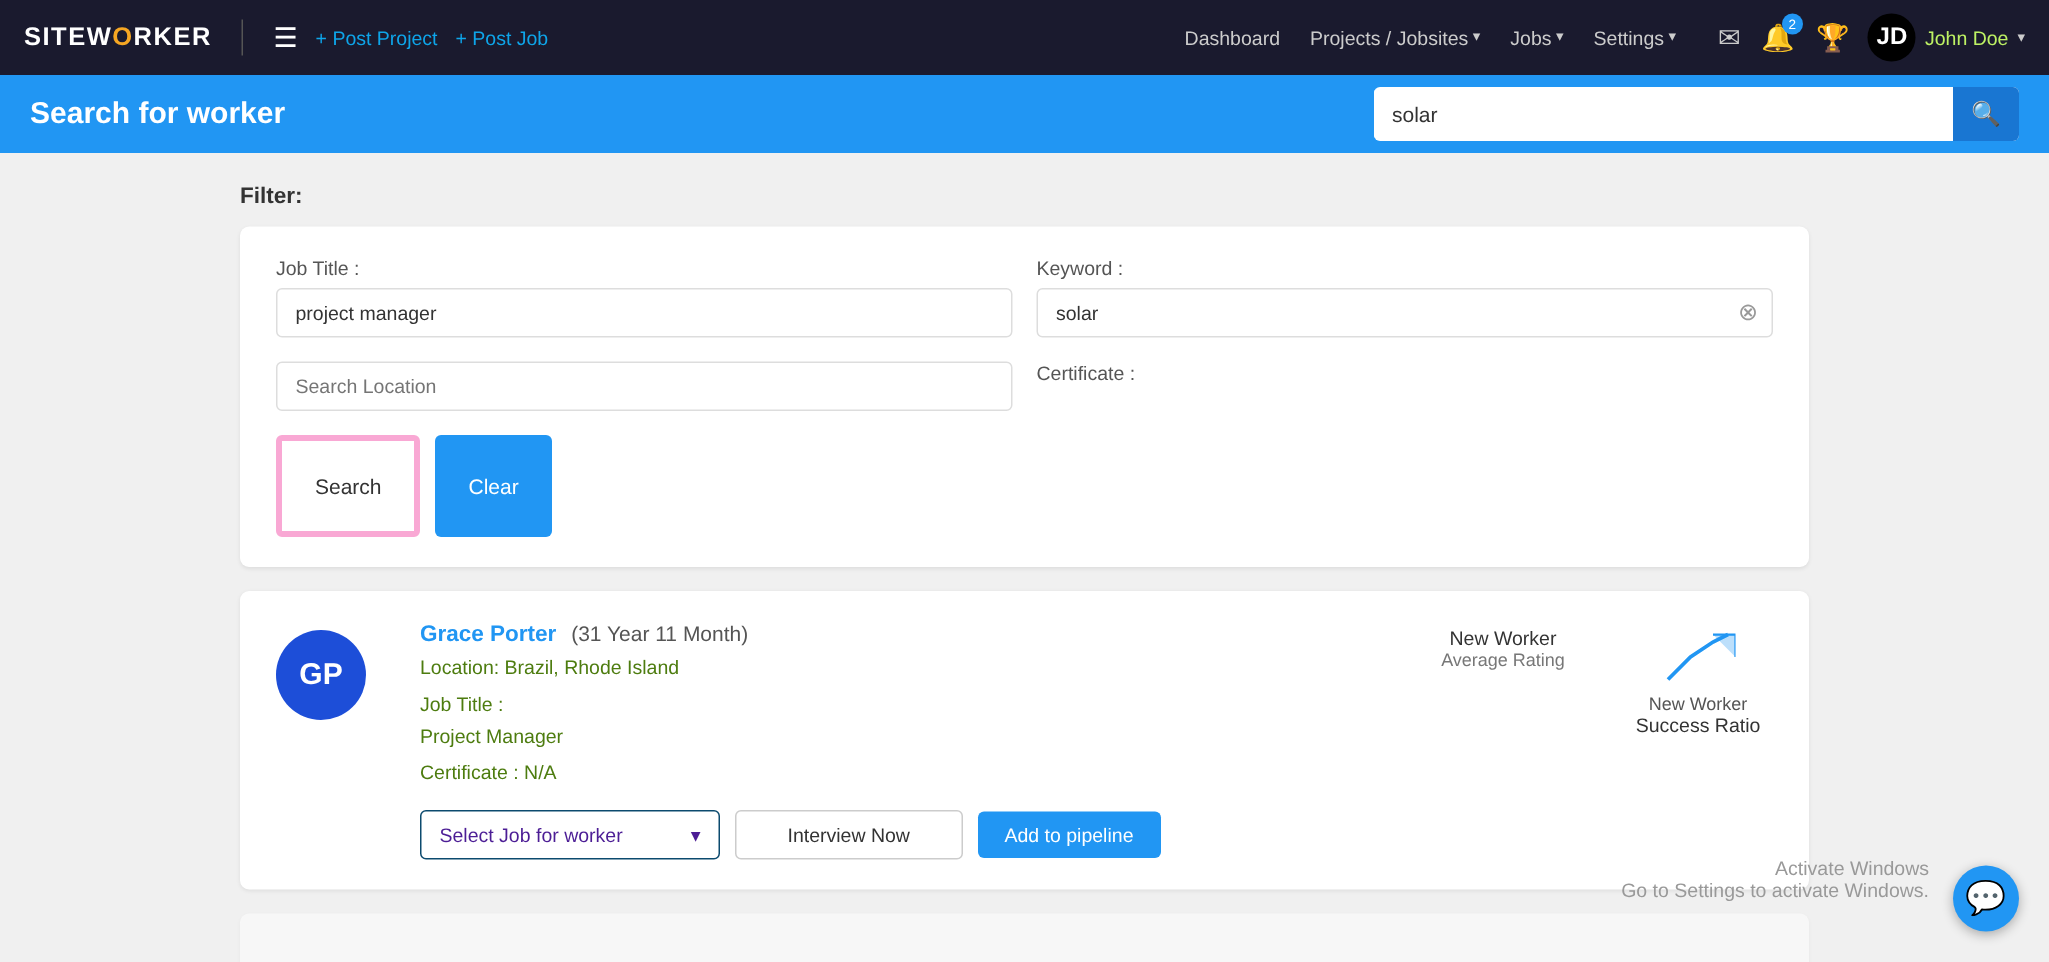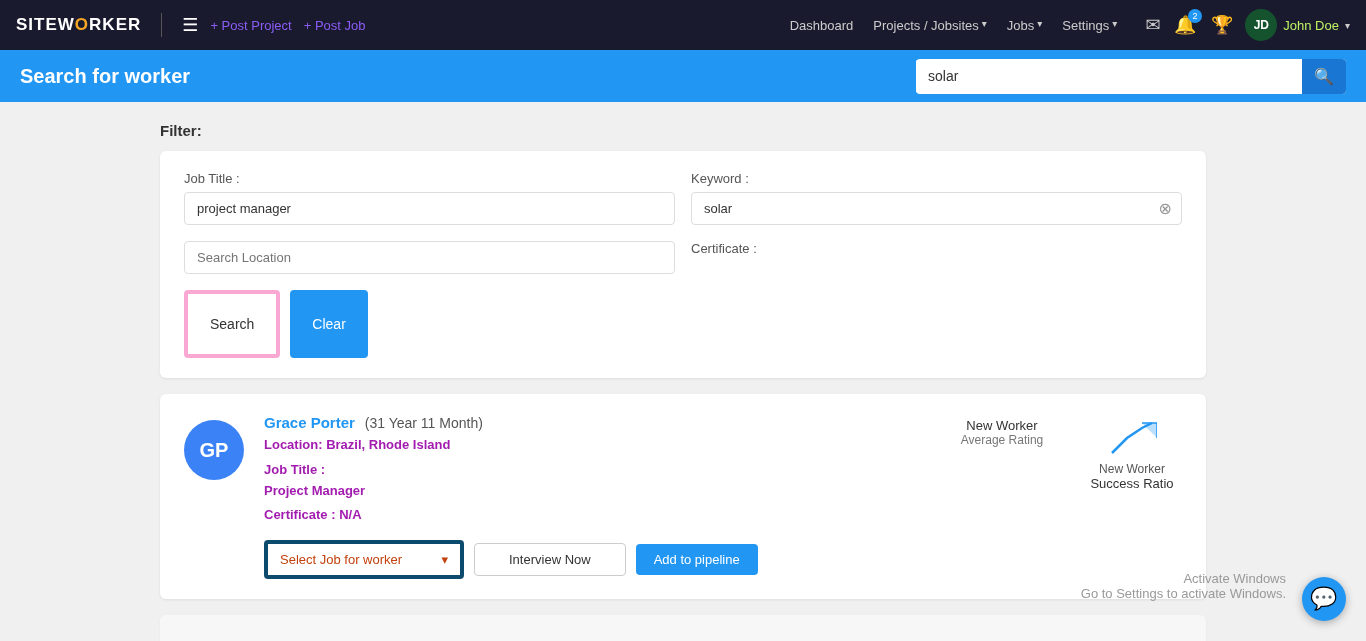--- a/index.html
+++ b/index.html
@@ -26,21 +26,21 @@
     .logo-text { color: white; font-size: 17px; font-weight: 800; }
     .logo-o { color: #f5a623; }
     .navbar-divider {
       width: 1px; height: 24px;
       background: #555; margin: 0 8px;
     }
     .navbar-menu-icon {
       color: white; font-size: 18px; cursor: pointer;
     }
     .navbar-action {
-      color: #8b5cf6; font-size: 13px; cursor: pointer;
+      color: #0ea5e9; font-size: 13px; cursor: pointer;
       white-space: nowrap;
     }
     .navbar-spacer { flex: 1; }
     .navbar-links {
       display: flex; align-items: center; gap: 4px;
     }
     .navbar-link {
       color: #ccc; font-size: 13px; cursor: pointer;
       padding: 4px 8px; white-space: nowrap;
       display: flex; align-items: flex-start; gap: 3px;
@@ -53,23 +53,23 @@
       color: #ccc; font-size: 18px; cursor: pointer; position: relative;
     }
     .nav-badge {
       position: absolute; top: -5px; right: -5px;
       background: #2196f3; color: white;
       border-radius: 50%; width: 14px; height: 14px;
       font-size: 9px; display: flex; align-items: center; justify-content: center;
     }
     .nav-avatar {
       width: 32px; height: 32px; border-radius: 50%;
-      background: #14532d; color: white;
+      background: #000000; color: white;
       display: flex; align-items: center; justify-content: center;
-      font-size: 12px; font-weight: bold; cursor: pointer;
+      font-size: 16px; font-weight: bold; cursor: pointer;
     }
     .nav-user {
       display: flex; align-items: center; gap: 6px; cursor: pointer;
     }
     .nav-username { color: #bef264; font-size: 13px; }
 
     
     .header-bar {
       background: #2196f3;
       display: flex; align-items: center;
@@ -166,48 +166,48 @@
       background: white;
       border-radius: 6px;
       padding: 20px 24px;
       margin-bottom: 16px;
       box-shadow: 0 1px 3px rgba(0,0,0,0.08);
       display: flex; align-items: flex-start; gap: 20px;
     }
 
     .worker-avatar {
       width: 60px; height: 60px; border-radius: 50%;
-      background: #3b82f6; color: white;
+      background: #1d4ed8; color: white;
       display: flex; align-items: center; justify-content: center;
       font-size: 20px; font-weight: bold; flex-shrink: 0;
       margin-top: 6px;
     }
 
-    .worker-info { flex: 1; }
+    .worker-info { flex: 1; margin-left: 16px; }
 
     .worker-name {
       color: #2196f3; font-size: 15px; font-weight: 600;
       display: inline;
     }
     .worker-age {
       color: #555; font-size: 14px; margin-left: 6px;
     }
     .worker-detail {
       font-size: 13px; color: #555; margin-top: 4px; line-height: 1.6;
     }
-    .worker-detail span { font-weight: 700; color: #a21caf; }
+    .worker-detail span { font-weight: 400; color: #4d7c0f; }
 
     .worker-actions {
       display: flex; align-items: center; gap: 10px;
       margin-top: 14px;
     }
 
     .select-job {
-      border: 4px solid #0c4a6e; border-radius: 4px;
-      padding: 8px 12px; font-size: 13px; color: #c2410c;
+      border: 1px solid #0c4a6e; border-radius: 4px;
+      padding: 8px 12px; font-size: 13px; color: #4c1d95;
       background: white; cursor: pointer;
       display: flex; align-items: center; gap: 8px;
       min-width: 200px; justify-content: space-between;
     }
 
     .btn-interview {
       background: white; color: #333;
       border: 1px solid #ccc; border-radius: 4px;
       padding: 8px 34px; font-size: 13px; cursor: pointer;
       font-weight: 500;

